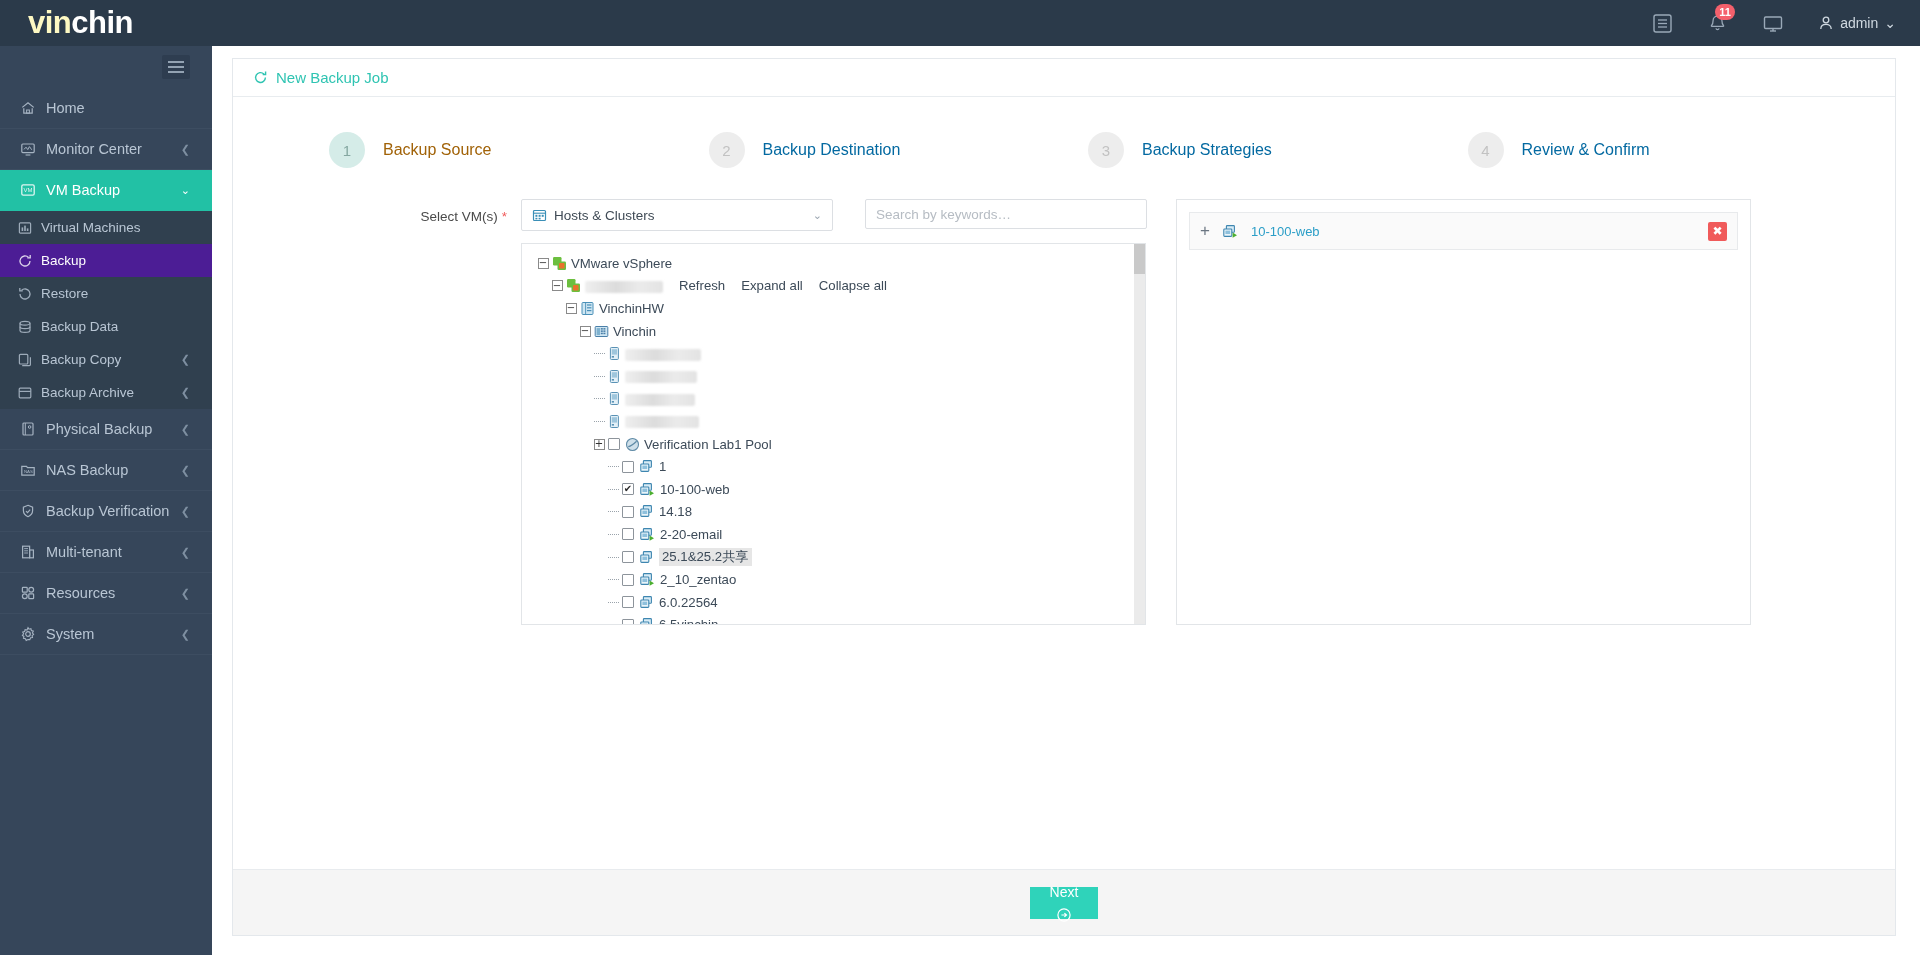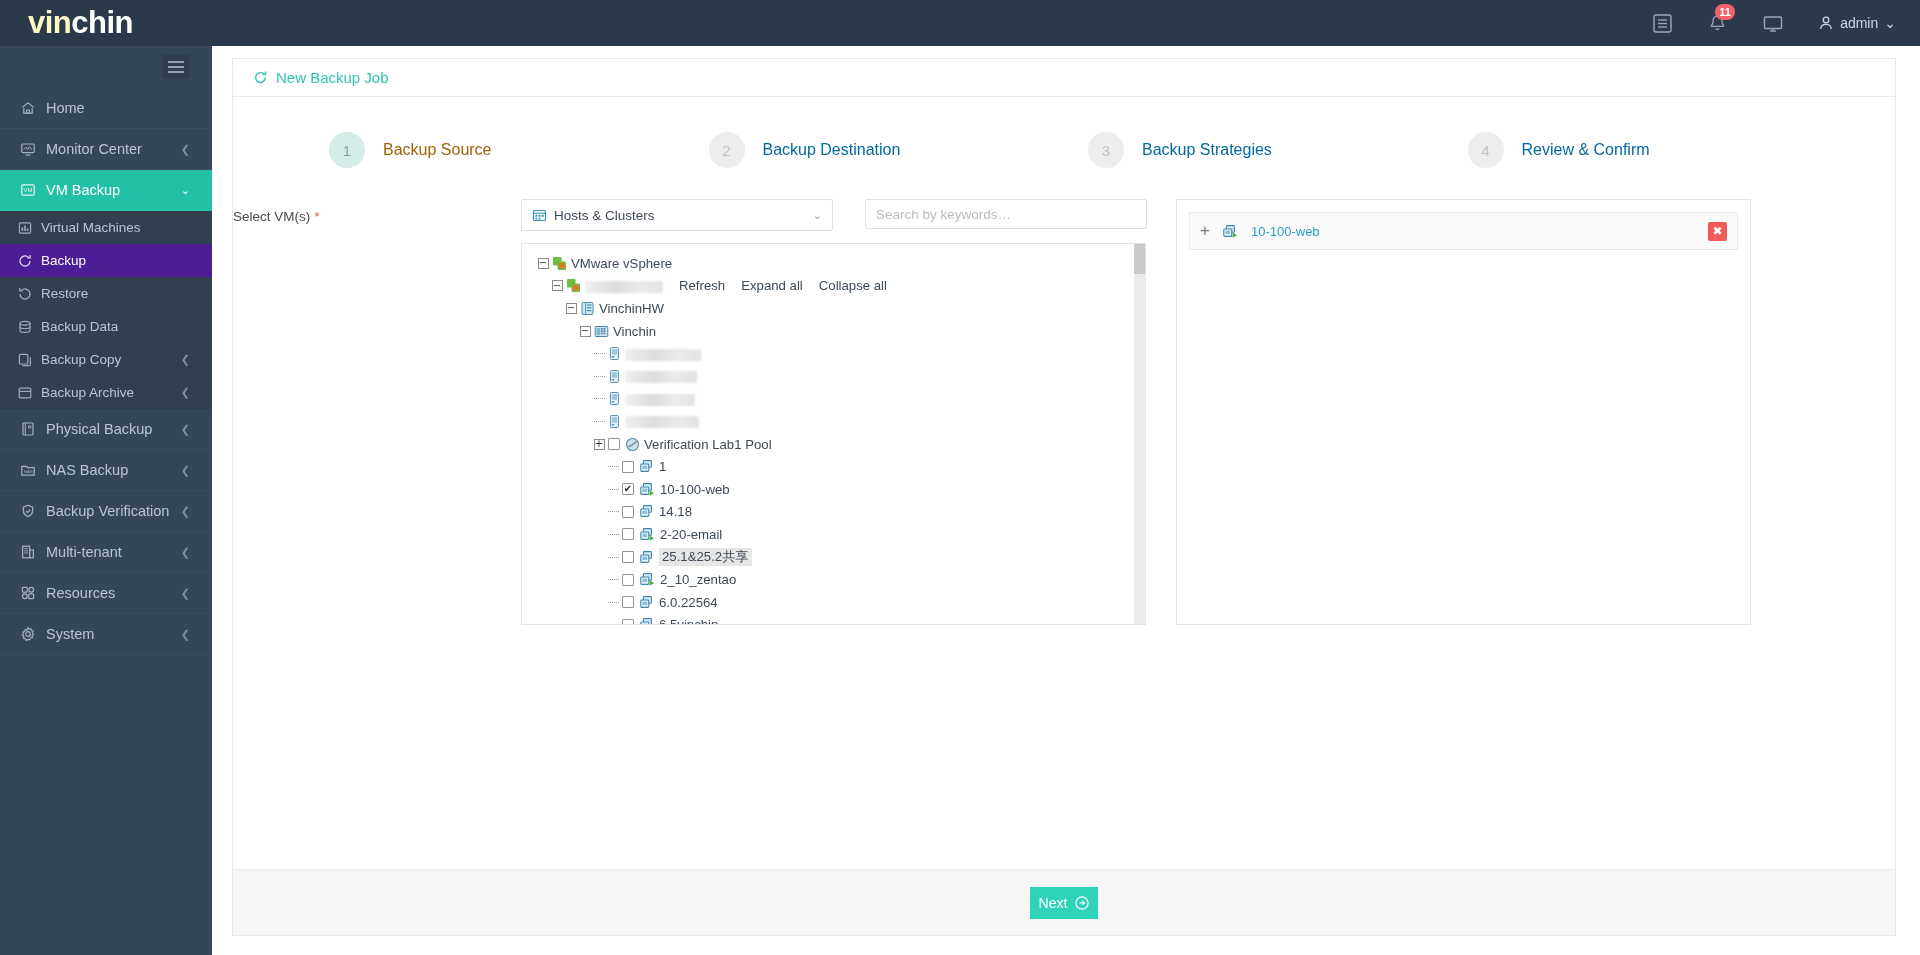--- a/index.html
+++ b/index.html
@@ -71,21 +71,21 @@
   .step .bubble {
     width: 36px; height: 36px; border-radius: 50%; background: #ededed; color: #c2c2c2;
     display: flex; align-items: center; justify-content: center; font-size: 15px;
   }
   .step.current .bubble { background: #d5ece8; color: #85a7a1; }
   .step .slabel { font-size: 16px; color: #0369a1; }
   .step.current .slabel { color: #a16207; }
 
   
   #form-area { display: flex; padding: 18px 0 0 0; }
-  #label-col { width: 288px; text-align: left; padding-right: 14px; padding-top: 10px; font-size: 13.5px; color: #4a4a4a; }
+  #label-col { width: 288px; text-align: right; padding-right: 14px; padding-top: 10px; font-size: 13.5px; color: #4a4a4a; }
   #label-col .req { color: #f05a5a; margin-left: 4px; }
   #tree-col { width: 635px; }
   #sel-col { width: 575px; margin-left: 20px; }
 
   .ctrl-row { display: flex; gap: 32px; }
   #type-select {
     width: 312px; height: 32px; border: 1px solid #dcdfe3; border-radius: 2px;
     display: flex; align-items: center; padding: 0 10px; font-size: 13.5px; color: #3f4a55; cursor: pointer;
   }
   #type-select .chev { margin-left: auto; color: #9aa5b0; font-size: 11px; }
@@ -139,21 +139,21 @@
   }
 
   
   #card-foot {
     height: 66px; background: #f5f5f5; border-top: 1px solid #e8ebee;
     display: flex; align-items: center; justify-content: center;
   }
   #next-btn {
     background: #2fd3ba; color: #fff; border: none; width: 68px; height: 32px;
     font-size: 14px; display: flex; align-items: center; justify-content: center; gap: 8px;
-    cursor: pointer; font-family: "Liberation Sans", sans-serif;
+    cursor: pointer; font-family: "Liberation Sans", sans-serif; flex-direction: column;
   }
   svg { display: block; }
 </style>
 </head>
 <body>
 
 <div id="topbar">
   <div id="logo">
     <span class="vin">vin</span><span class="chin">chin</span>
   </div>

